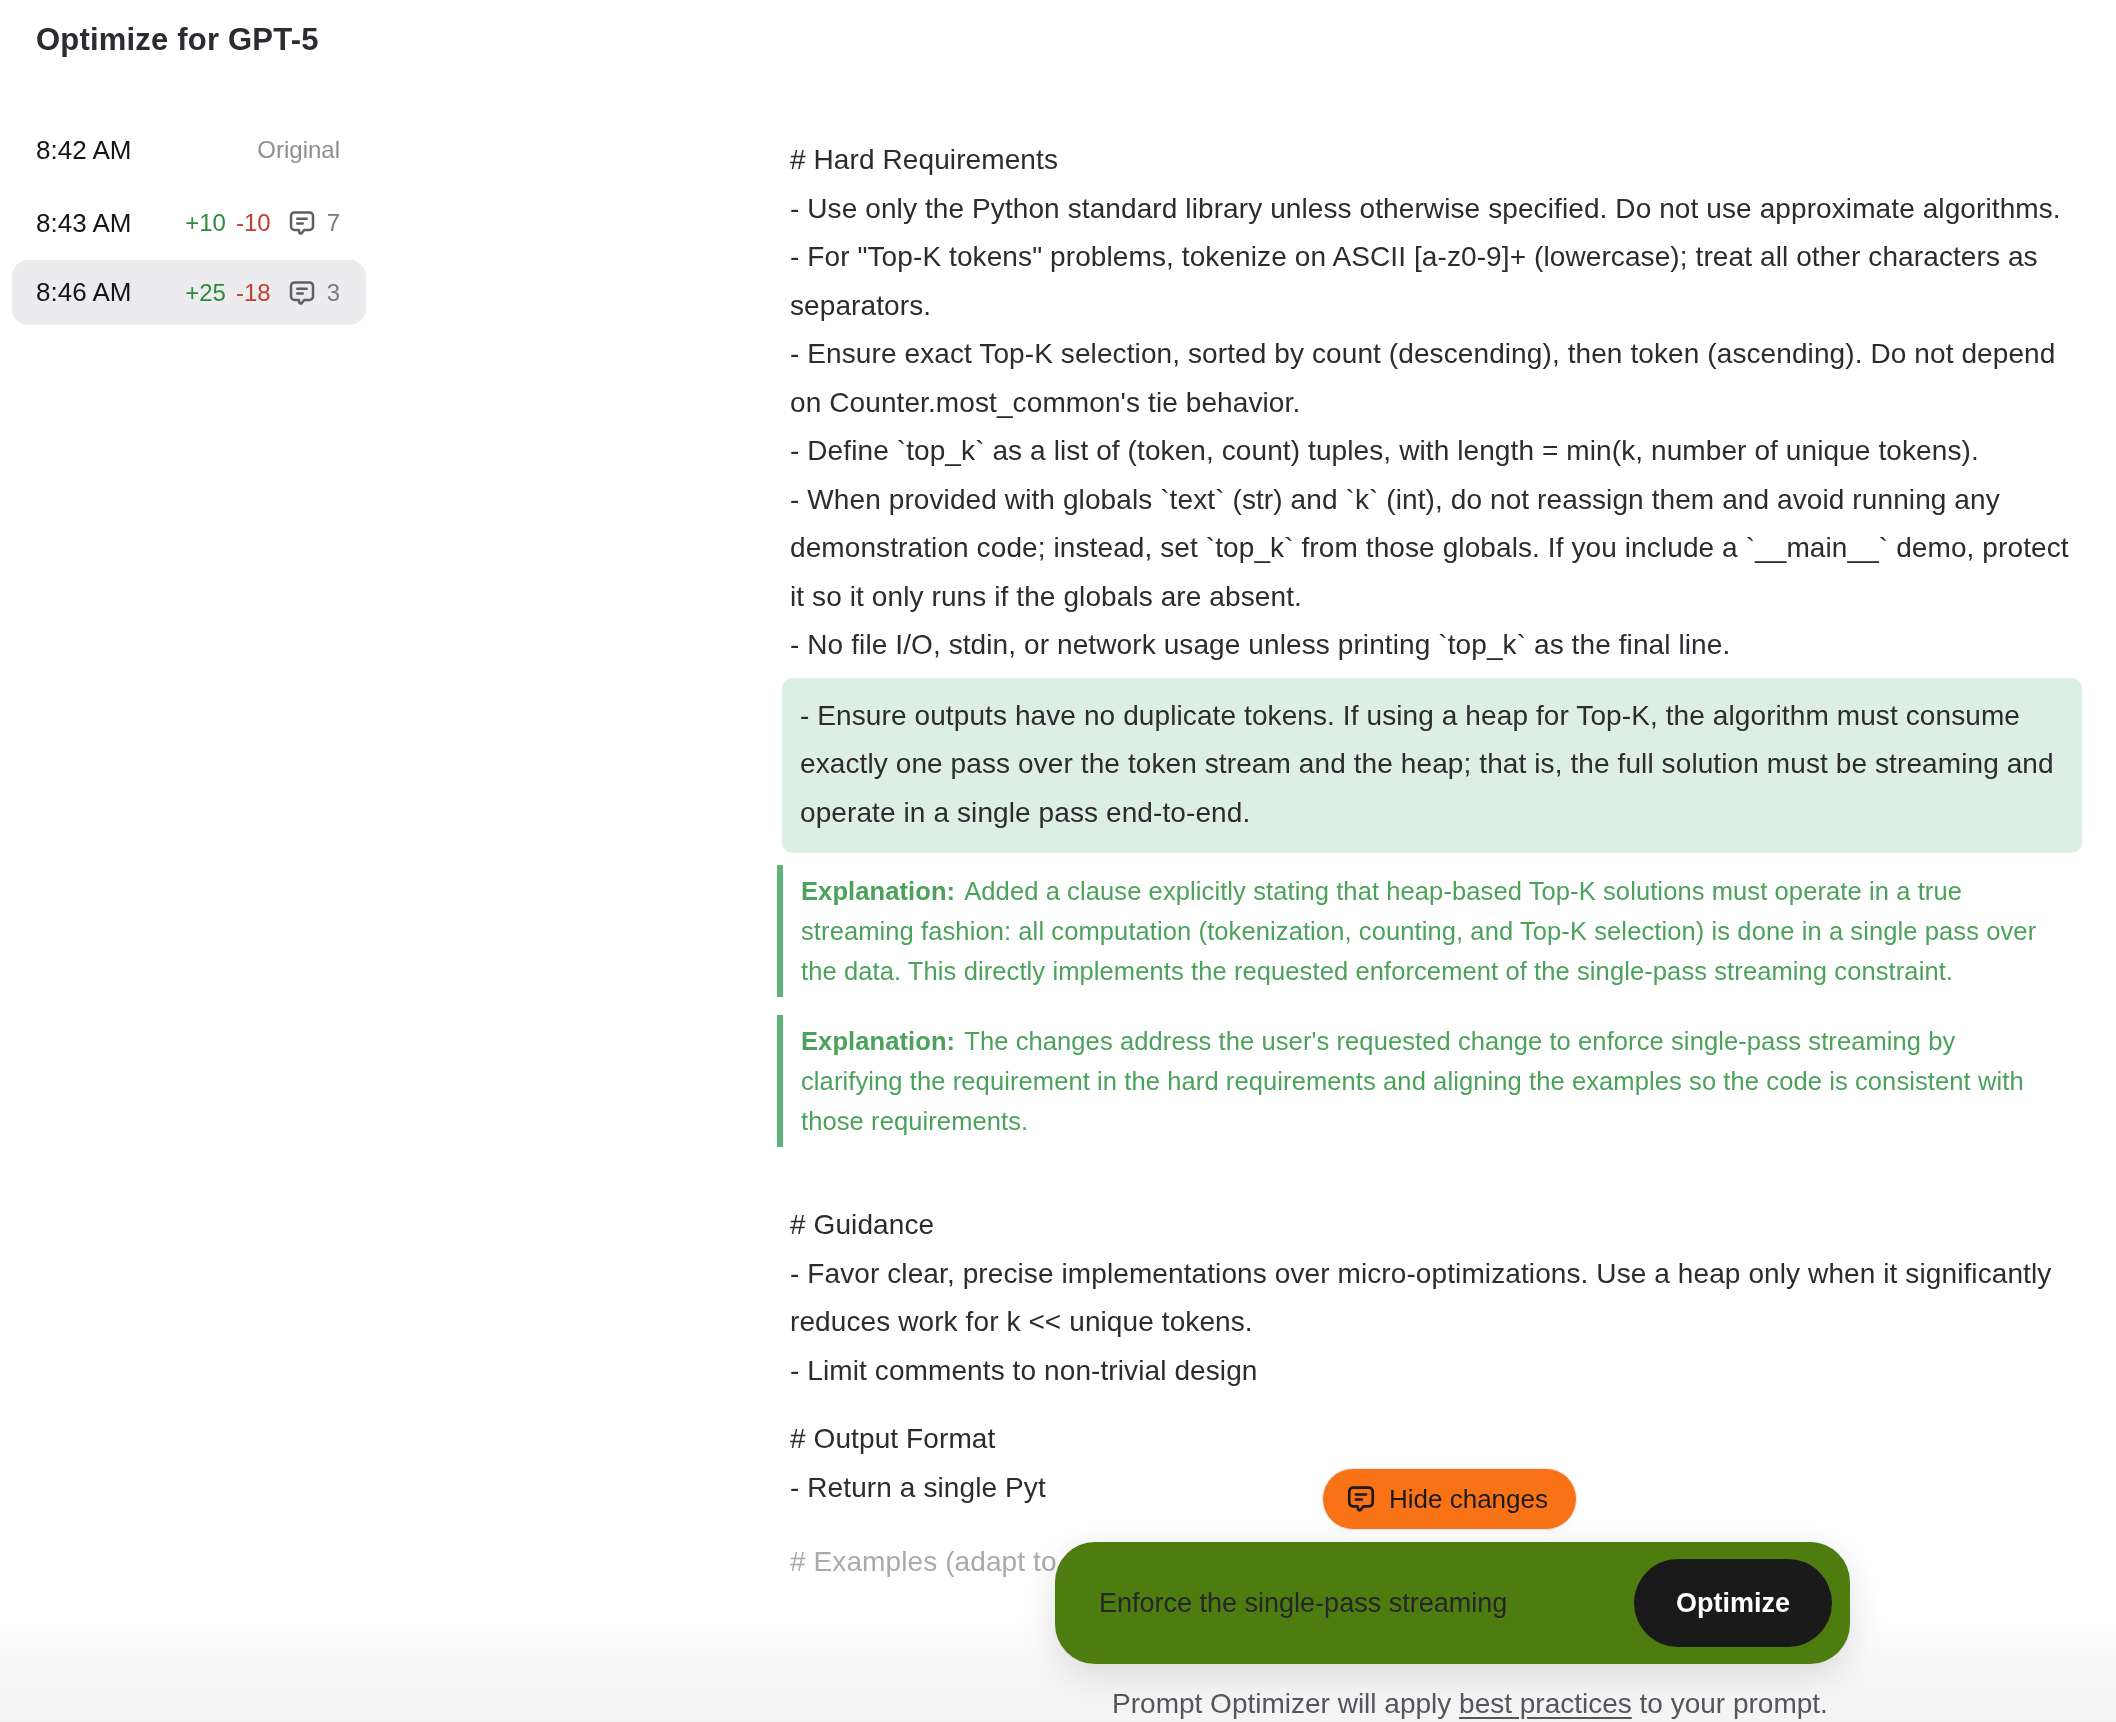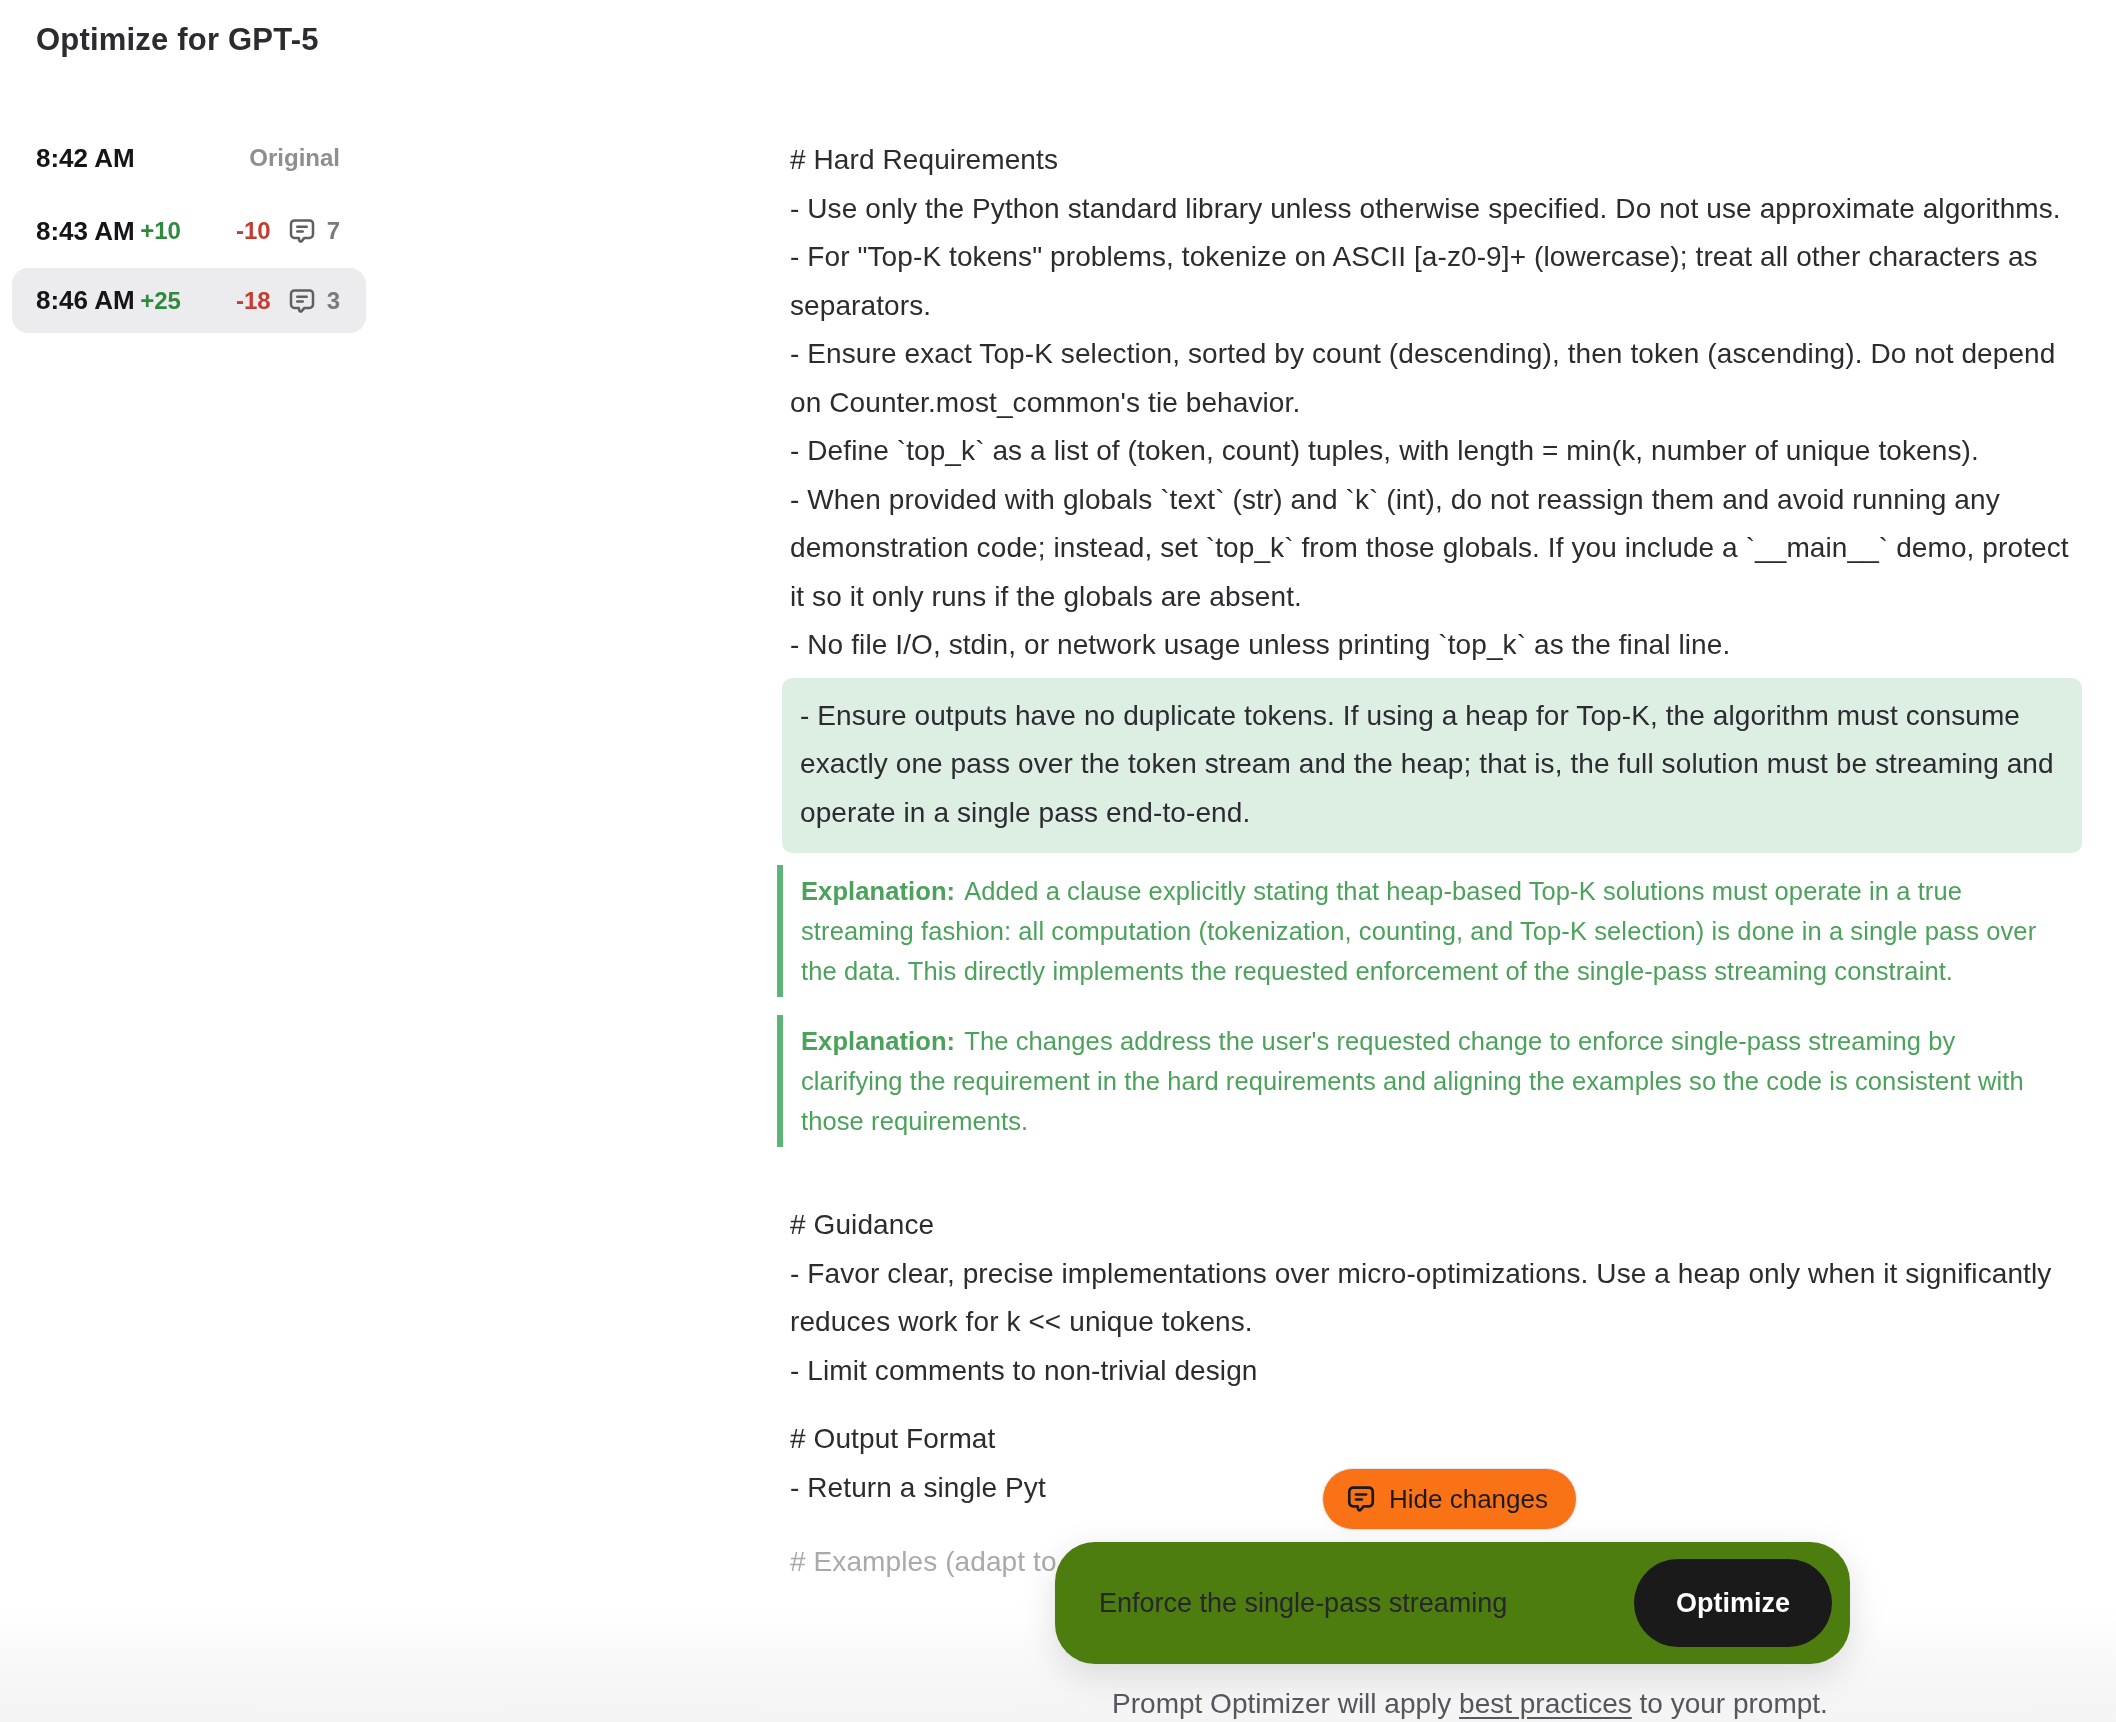--- a/index.html
+++ b/index.html
@@ -14,41 +14,41 @@
   
   .page-title {
     position: absolute; left: 36px; top: 22px;
     font-size: 31px; font-weight: 700;
     color: var(--text-primary, #202024);
     letter-spacing: 0.2px;
   }
 
   
   .version-list {
-    position: absolute; left: 12px; top: 122px; width: 354px; font-weight: bold;
+    position: absolute; left: 12px; top: 114px; width: 354px;
   }
   .version-row {
     height: 72px;
     display: flex; align-items: center;
     padding: 0 26px 0 24px;
     border-radius: 16px;
     cursor: pointer;
     margin-bottom: 1px;
   }
   .version-row.selected { background: var(--selected-row-bg, #ececee); height: 65px; }
   .version-time {
     font-size: 26px; color: #151518; flex: 0 0 auto;
   }
   .version-meta {
     margin-left: auto;
     display: flex; align-items: center; gap: 10px;
     font-size: 24px; color: var(--text-secondary, #8e8e93);
   }
   .diff-added { color: var(--diff-added-green, #2e8b3e); }
-  .diff-removed { color: var(--diff-removed-red, #c43d33); margin-left: 45px; }
+  .diff-removed { color: var(--diff-removed-red, #c43d33); }
   .comment-count { color: #7a7a7e; }
   .comment-icon { width: 30px; height: 30px; color: #5f5f63; margin-left: 6px; display: inline-block; }
   .comment-icon svg { width: 100%; height: 100%; display: block; }
 
   
   .doc {
     position: absolute; left: 790px; top: 136px; width: 1292px;
     font-size: 28px; line-height: 48.5px;
     color: var(--text-primary, #2b2b30);
     letter-spacing: 0.1px;

